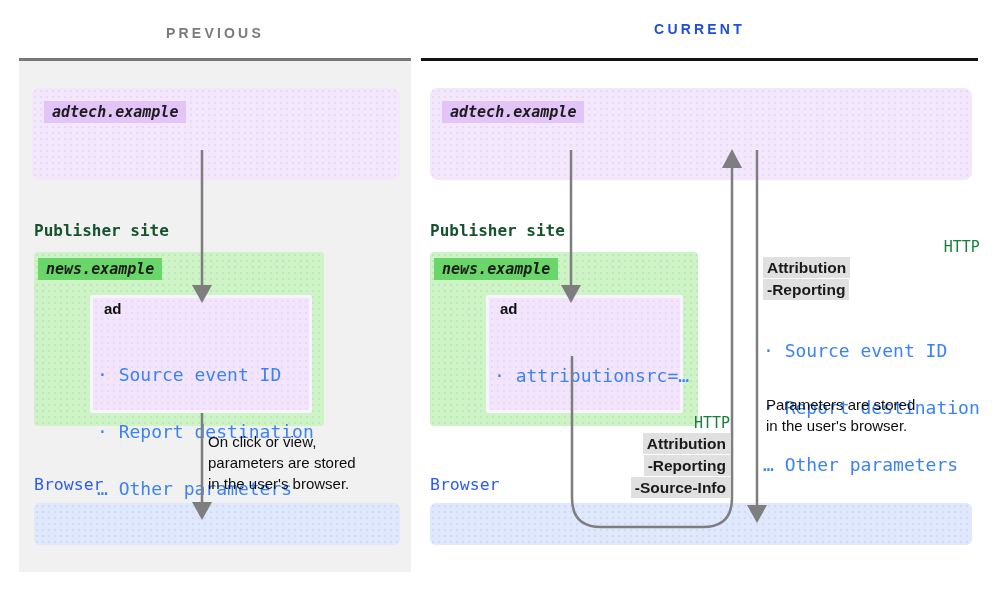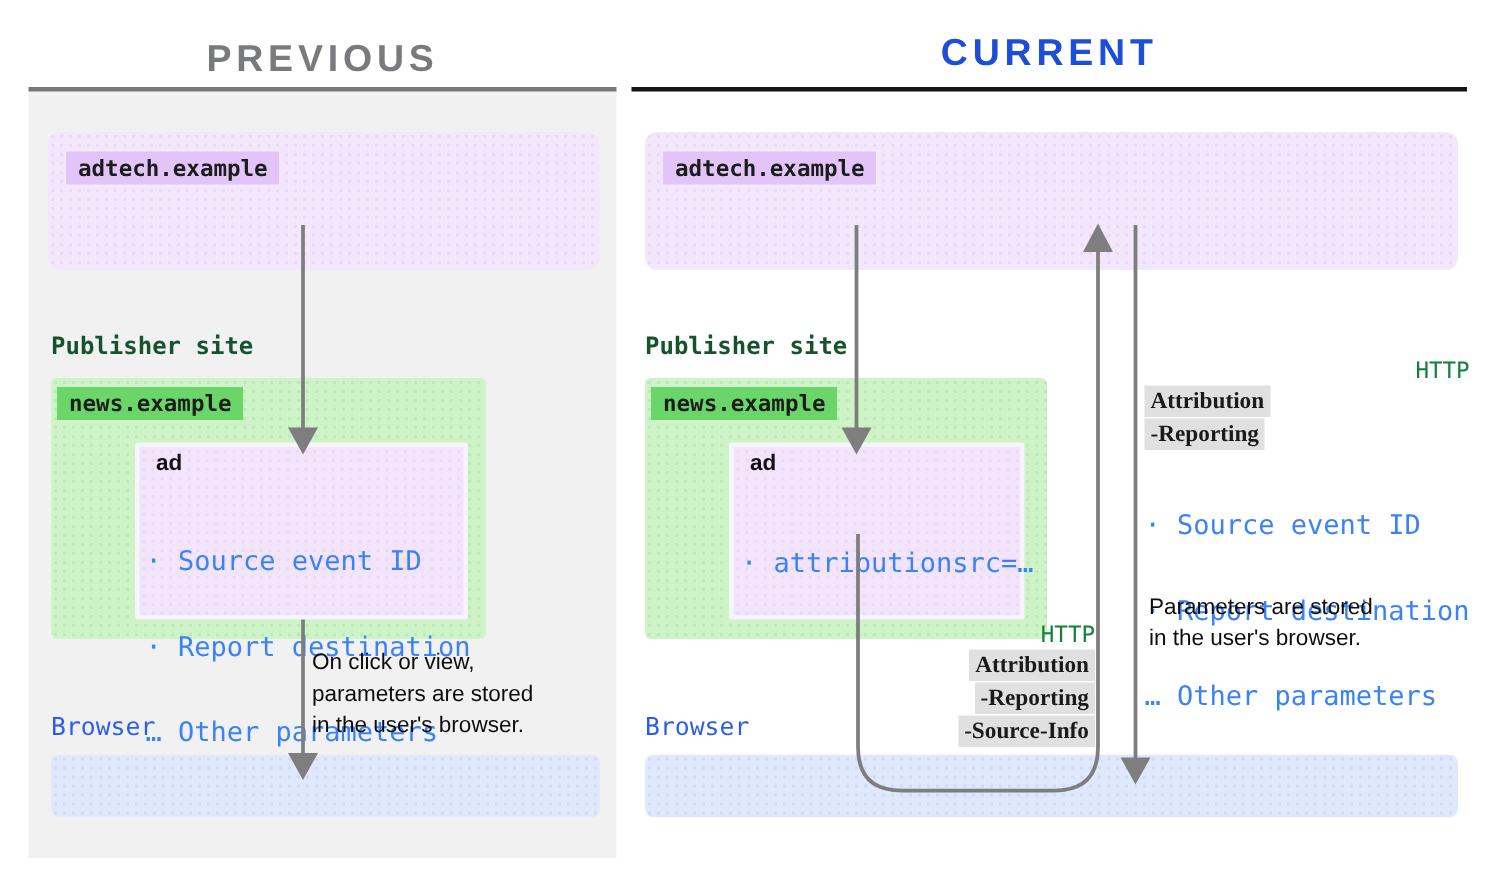--- a/index.html
+++ b/index.html
@@ -3,21 +3,21 @@
 <meta charset="utf-8">
 <style>
   html,body{margin:0;padding:0;background:#fff;}
   .canvas{
     position:relative;width:996px;height:592px;background:#ffffff;
     font-family:"Liberation Sans",sans-serif;overflow:hidden;
   }
   .abs{position:absolute;}
   
   .col-title{
-    text-align:center;font-weight:bold;font-size:25px;letter-spacing:3.2px;
+    text-align:center;font-weight:bold;font-size:14px;letter-spacing:3.2px;
     font-family:"Liberation Sans",sans-serif;
   }
   .t-prev{left:19px;top:25px;width:392px;color:#797a7e;}
   .t-cur{left:421px;top:21px;width:557px;color:#1d4ed8;}
   .rule{height:3px;}
   .rule-prev{left:19px;top:58px;width:392px;background:#77787c;}
   .rule-cur{left:421px;top:58px;width:557px;background:#141414;}
   .panel-left{left:19px;top:61px;width:392px;height:511px;background:#f1f1f2;}
 
   
@@ -39,35 +39,35 @@
   .ad-frame{
     background:#f1e4fb;border:3px solid #f9f3fd;border-radius:2px;box-sizing:border-box;
     background-image:radial-gradient(rgba(170,80,220,0.08) 1px, transparent 1.3px);
     background-size:6px 6px;
   }
 
   
   .mono{font-family:"DejaVu Sans Mono","Liberation Mono",monospace;}
   .domain-lbl{
     font-family:"DejaVu Sans Mono","Liberation Mono",monospace;
-    font-weight:600;font-size:15px;color:#1c1c1c;
+    font-style:italic;font-weight:600;font-size:15px;color:#1c1c1c;
     padding:2px 8px;display:inline-block;
   }
   .purple-lbl{background:#e2c4f8;}
   .green-lbl{background:#6ad669;}
   .site-lbl{font-weight:600;font-size:16px;color:#14532d;}
   .browser-lbl{font-weight:400;font-size:16.5px;color:#2b5bf0;}
   .ad-title{font-weight:bold;font-size:15px;color:#111;}
   .gray-li{font-size:18px;color:#3b82f6;line-height:19px;white-space:pre;}
   .caption{font-size:15px;color:#0d0d0d;line-height:21px;white-space:pre-line;}
   .proto{font-size:15px;color:#15803d;line-height:20px;text-align:right;}
   .hdr-row{line-height:21px;margin-bottom:1px;white-space:nowrap;}
   .hl{
     background:#e0e0e0;color:#1a1a1a;font-size:15.5px;font-weight:600;
-    font-family:Liberation Serif, serif;
+    font-family:Liberation Sans, sans-serif;
     padding:0 4px;display:inline-block;
   }
   .suffix{font-size:15.5px;font-weight:600;color:#1a1a1a;
     font-family:"DejaVu Sans Mono","Liberation Mono",monospace;margin-left:5px;}
   .req-block{text-align:right;}
   svg.overlay{position:absolute;left:0;top:0;pointer-events:none;}
 </style>
 </head>
 <body>
 

